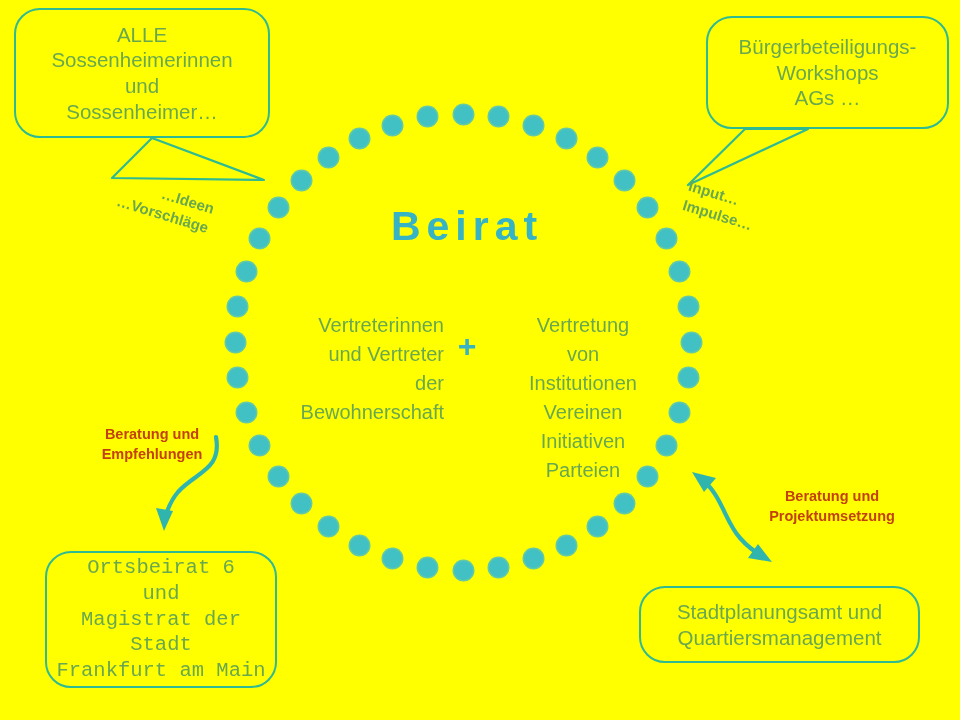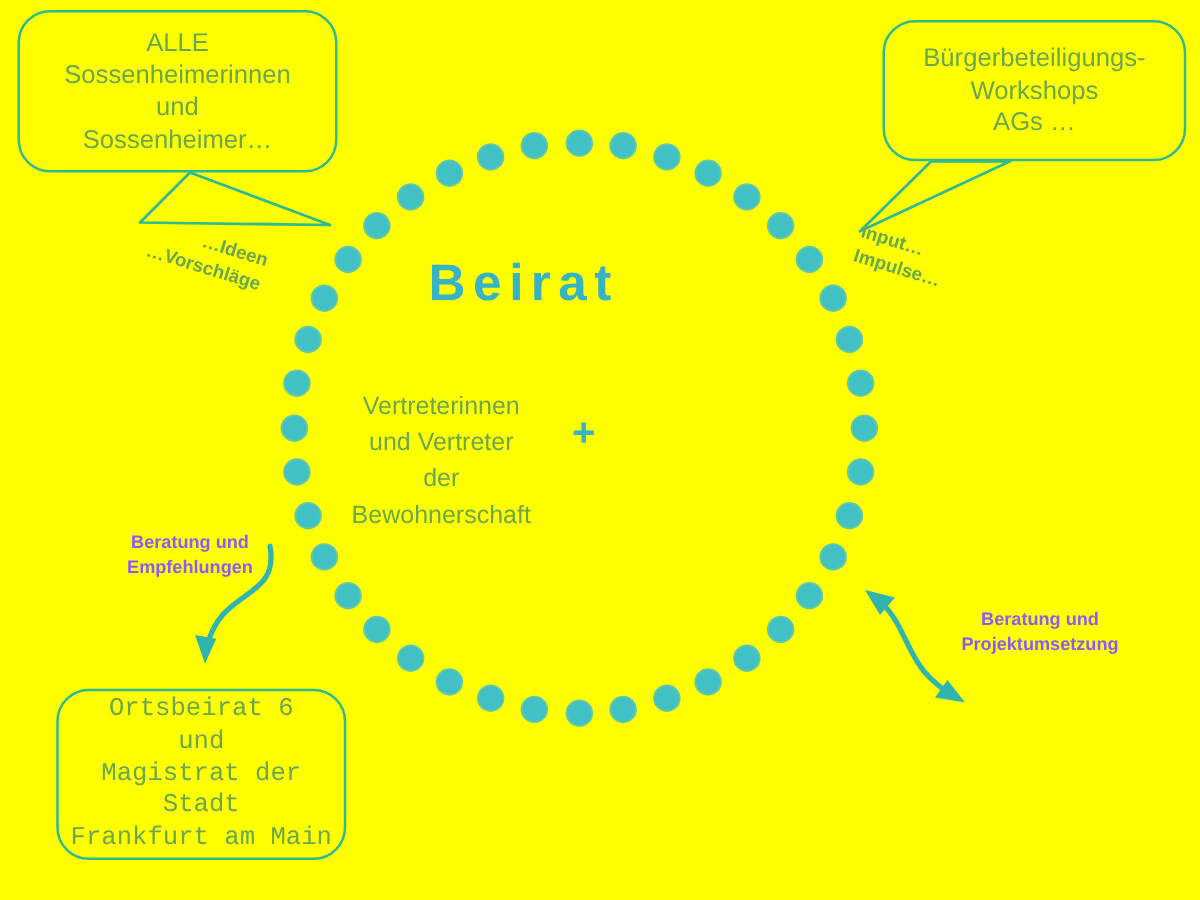--- a/index.html
+++ b/index.html
@@ -78,21 +78,21 @@
   }
   #label-input {
     left: 692px; top: 176px;
     transform: rotate(17deg);
     transform-origin: left top;
     text-align: left;
   }
 
   .flat-label {
     position: absolute;
-    color: #8b5cf6;
+    color: #c2410c;
     font-weight: bold;
     font-size: 14.5px;
     line-height: 1.35;
     text-align: center;
     z-index: 7;
   }
   #label-beratung-empfehlungen { left: 72px;  top: 425px; width: 160px; }
   #label-beratung-projekt      { left: 742px; top: 487px; width: 180px; }
 
   
@@ -111,26 +111,27 @@
 
   #title-beirat {
     position: absolute;
     left: 0; top: 203px; width: 832px;
     text-align: center;
     color: #36b3c4;
     font-size: 41px;
     font-weight: bold;
     letter-spacing: 6px;
     text-indent: 6px;
+    padding-left: 48px;
   }
 
   #col-left {
     position: absolute;
     left: 262px; top: 311px; width: 182px;
-    text-align: center;
+    text-align: right;
     color: #6aa84f;
     font-size: 20px;
     line-height: 1.45;
   }
   #col-right {
     position: absolute;
     left: 492px; top: 311px; width: 182px;
     text-align: center;
     color: #6aa84f;
     font-size: 20px;
@@ -221,26 +222,30 @@
 
   <div class="bubble" id="bubble-alle">
     <span>ALLE<br>Sossenheimerinnen<br>und<br>Sossenheimer…</span>
   </div>
   <div class="bubble" id="bubble-workshops">
     <span>Bürgerbeteiligungs-<br>Workshops<br>AGs …</span>
   </div>
   <div class="bubble" id="bubble-ortsbeirat">
     <span>Ortsbeirat 6<br>und<br>Magistrat der Stadt<br>Frankfurt am Main</span>
   </div>
+  <div class="bubble" id="bubble-stadtplanung">
+    <span>Stadtplanungsamt und<br>Quartiersmanagement</span>
+  </div>
 
   <div class="tilt-label" id="label-ideen">…Ideen<br>…Vorschläge</div>
   <div class="tilt-label" id="label-input">Input…<br>Impulse…</div>
 
   <div class="flat-label" id="label-beratung-empfehlungen">Beratung und<br>Empfehlungen</div>
   <div class="flat-label" id="label-beratung-projekt">Beratung und<br>Projektumsetzung</div>
 
   <div id="center">
     <div id="title-beirat">Beirat</div>
     <div id="col-left">Vertreterinnen<br>und Vertreter<br>der<br>Bewohnerschaft</div>
     <div id="plus-sign">+</div>
+    <div id="col-right">Vertretung<br>von<br>Institutionen<br>Vereinen<br>Initiativen<br>Parteien</div>
   </div>
 
 </div>
 
 </body></html>

